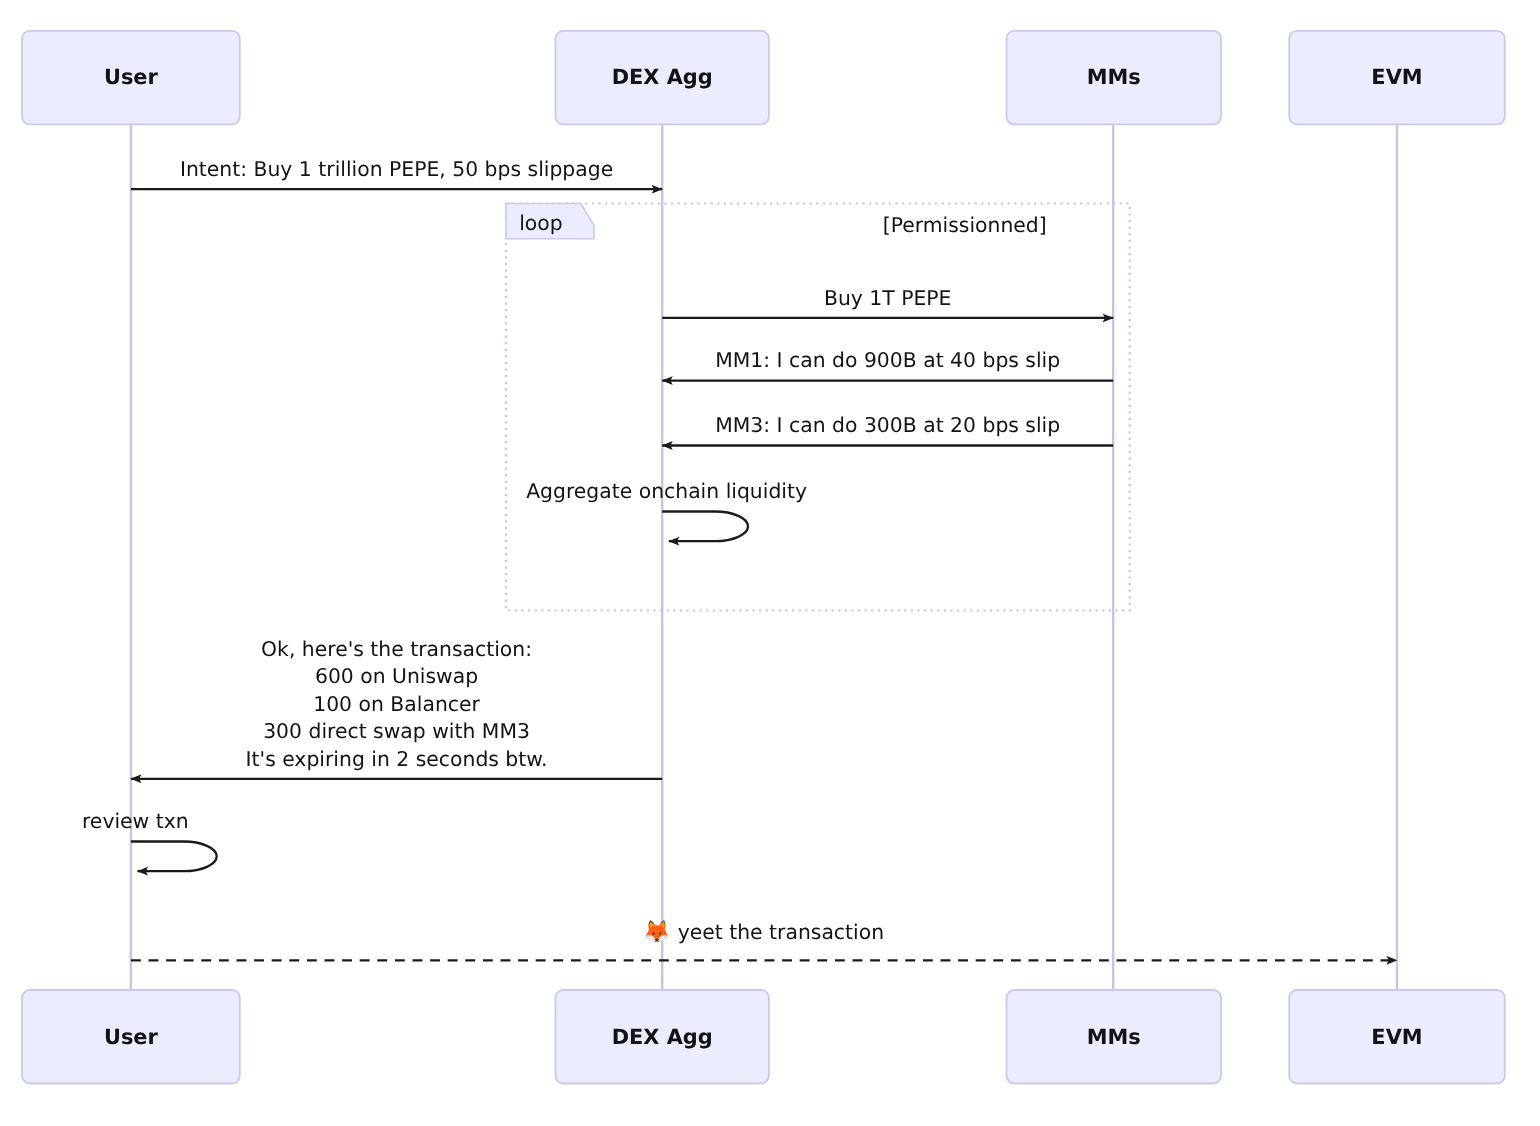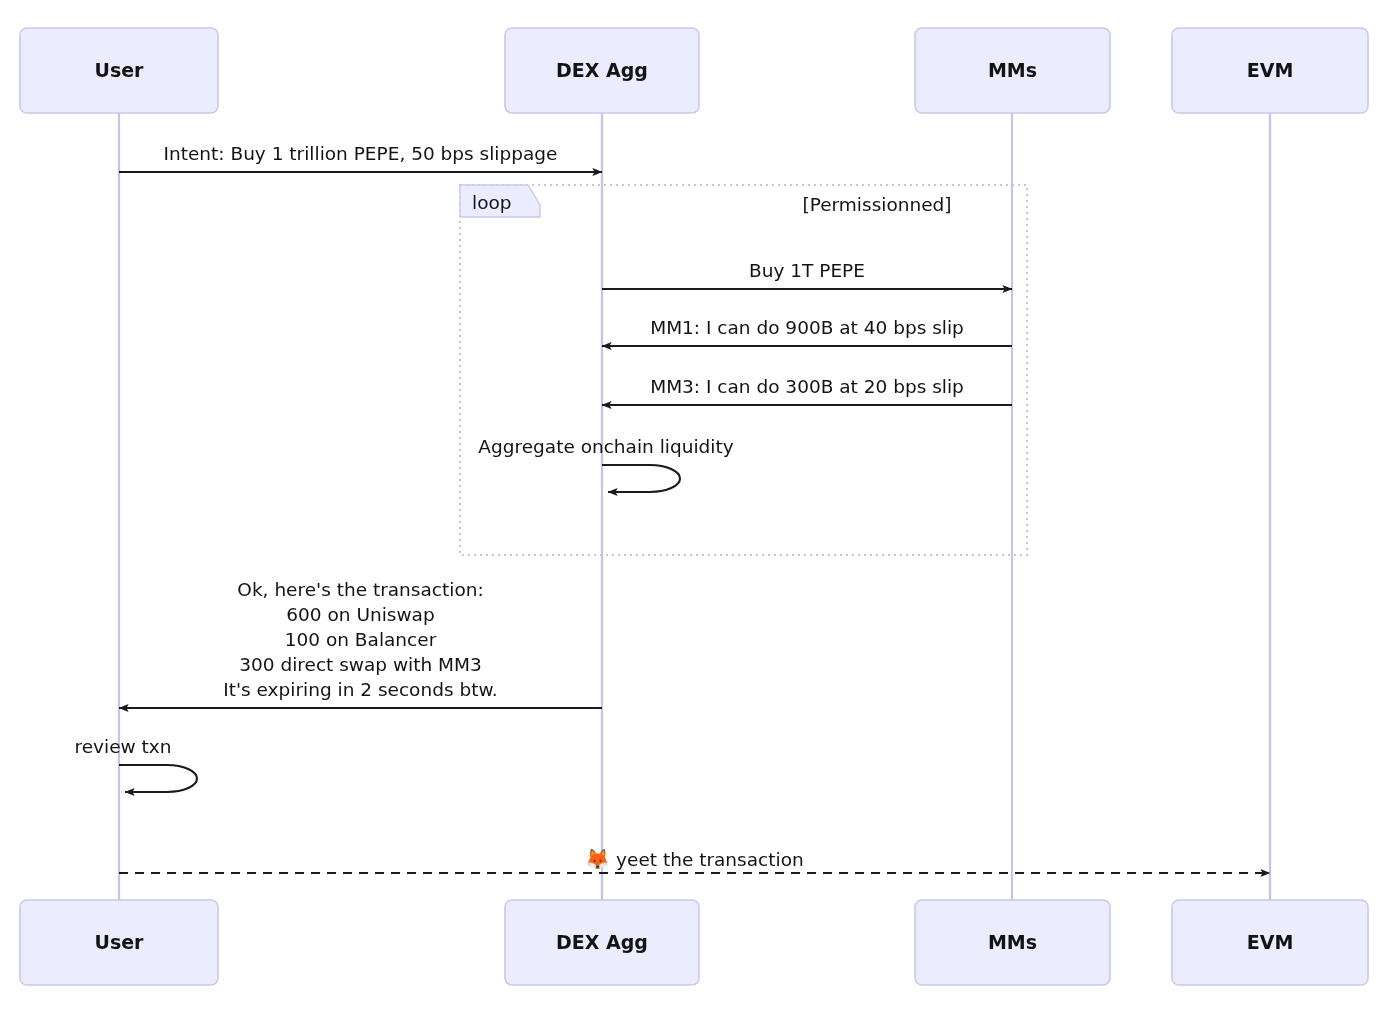--- a/index.html
+++ b/index.html
@@ -119,16 +119,16 @@
           <rect x="915" y="900" width="195" height="85" rx="7" ry="7" class="p-box"></rect>
           <text x="1012.5" y="943.5" class="p-label">MMs</text>
         </g>
         <g>
           <rect x="1172" y="900" width="196" height="85" rx="7" ry="7" class="p-box"></rect>
           <text x="1270" y="943.5" class="p-label">EVM</text>
         </g>
       </g>
   </svg>
 
-  <div id="emoji-layer" style="position:absolute;left:0;top:16px;width:1400px;height:748px;pointer-events:none;">
+  <div id="emoji-layer" style="position:absolute;left:0;top:4px;width:1400px;height:748px;pointer-events:none;">
       <div style="position: absolute; left: 0px; width: 1400px; text-align: center; font-family: &quot;DejaVu Sans&quot;, &quot;Liberation Sans&quot;, sans-serif; font-size: 18.5px; color: rgb(19, 19, 19); top: 831px;"><span style="display: inline-block; transform: translateX(-5.5px);"><span class="emoji">🦊</span><span> yeet the transaction</span></span></div>
     </div>
 </div>
 
 </body></html>

